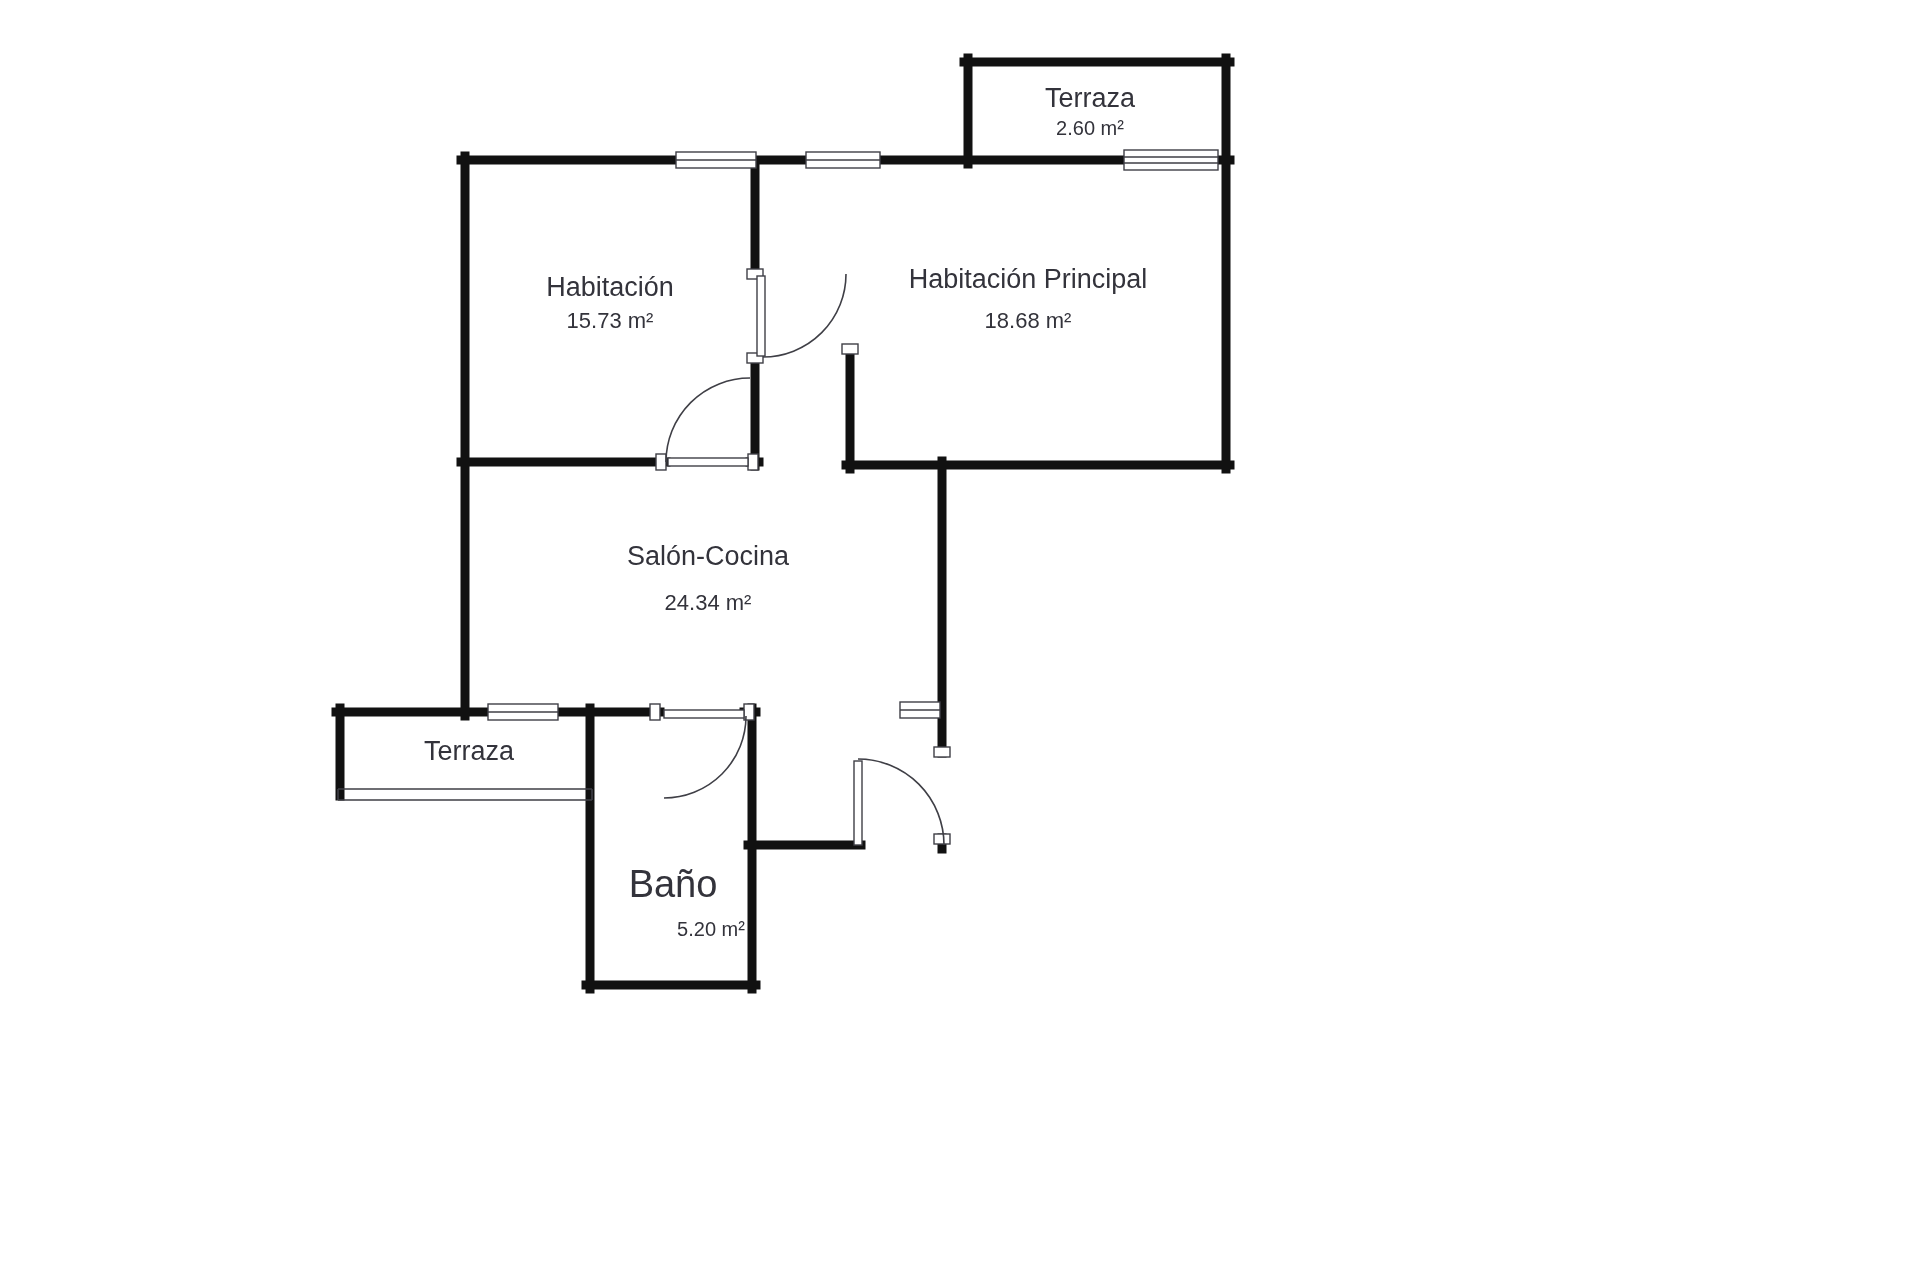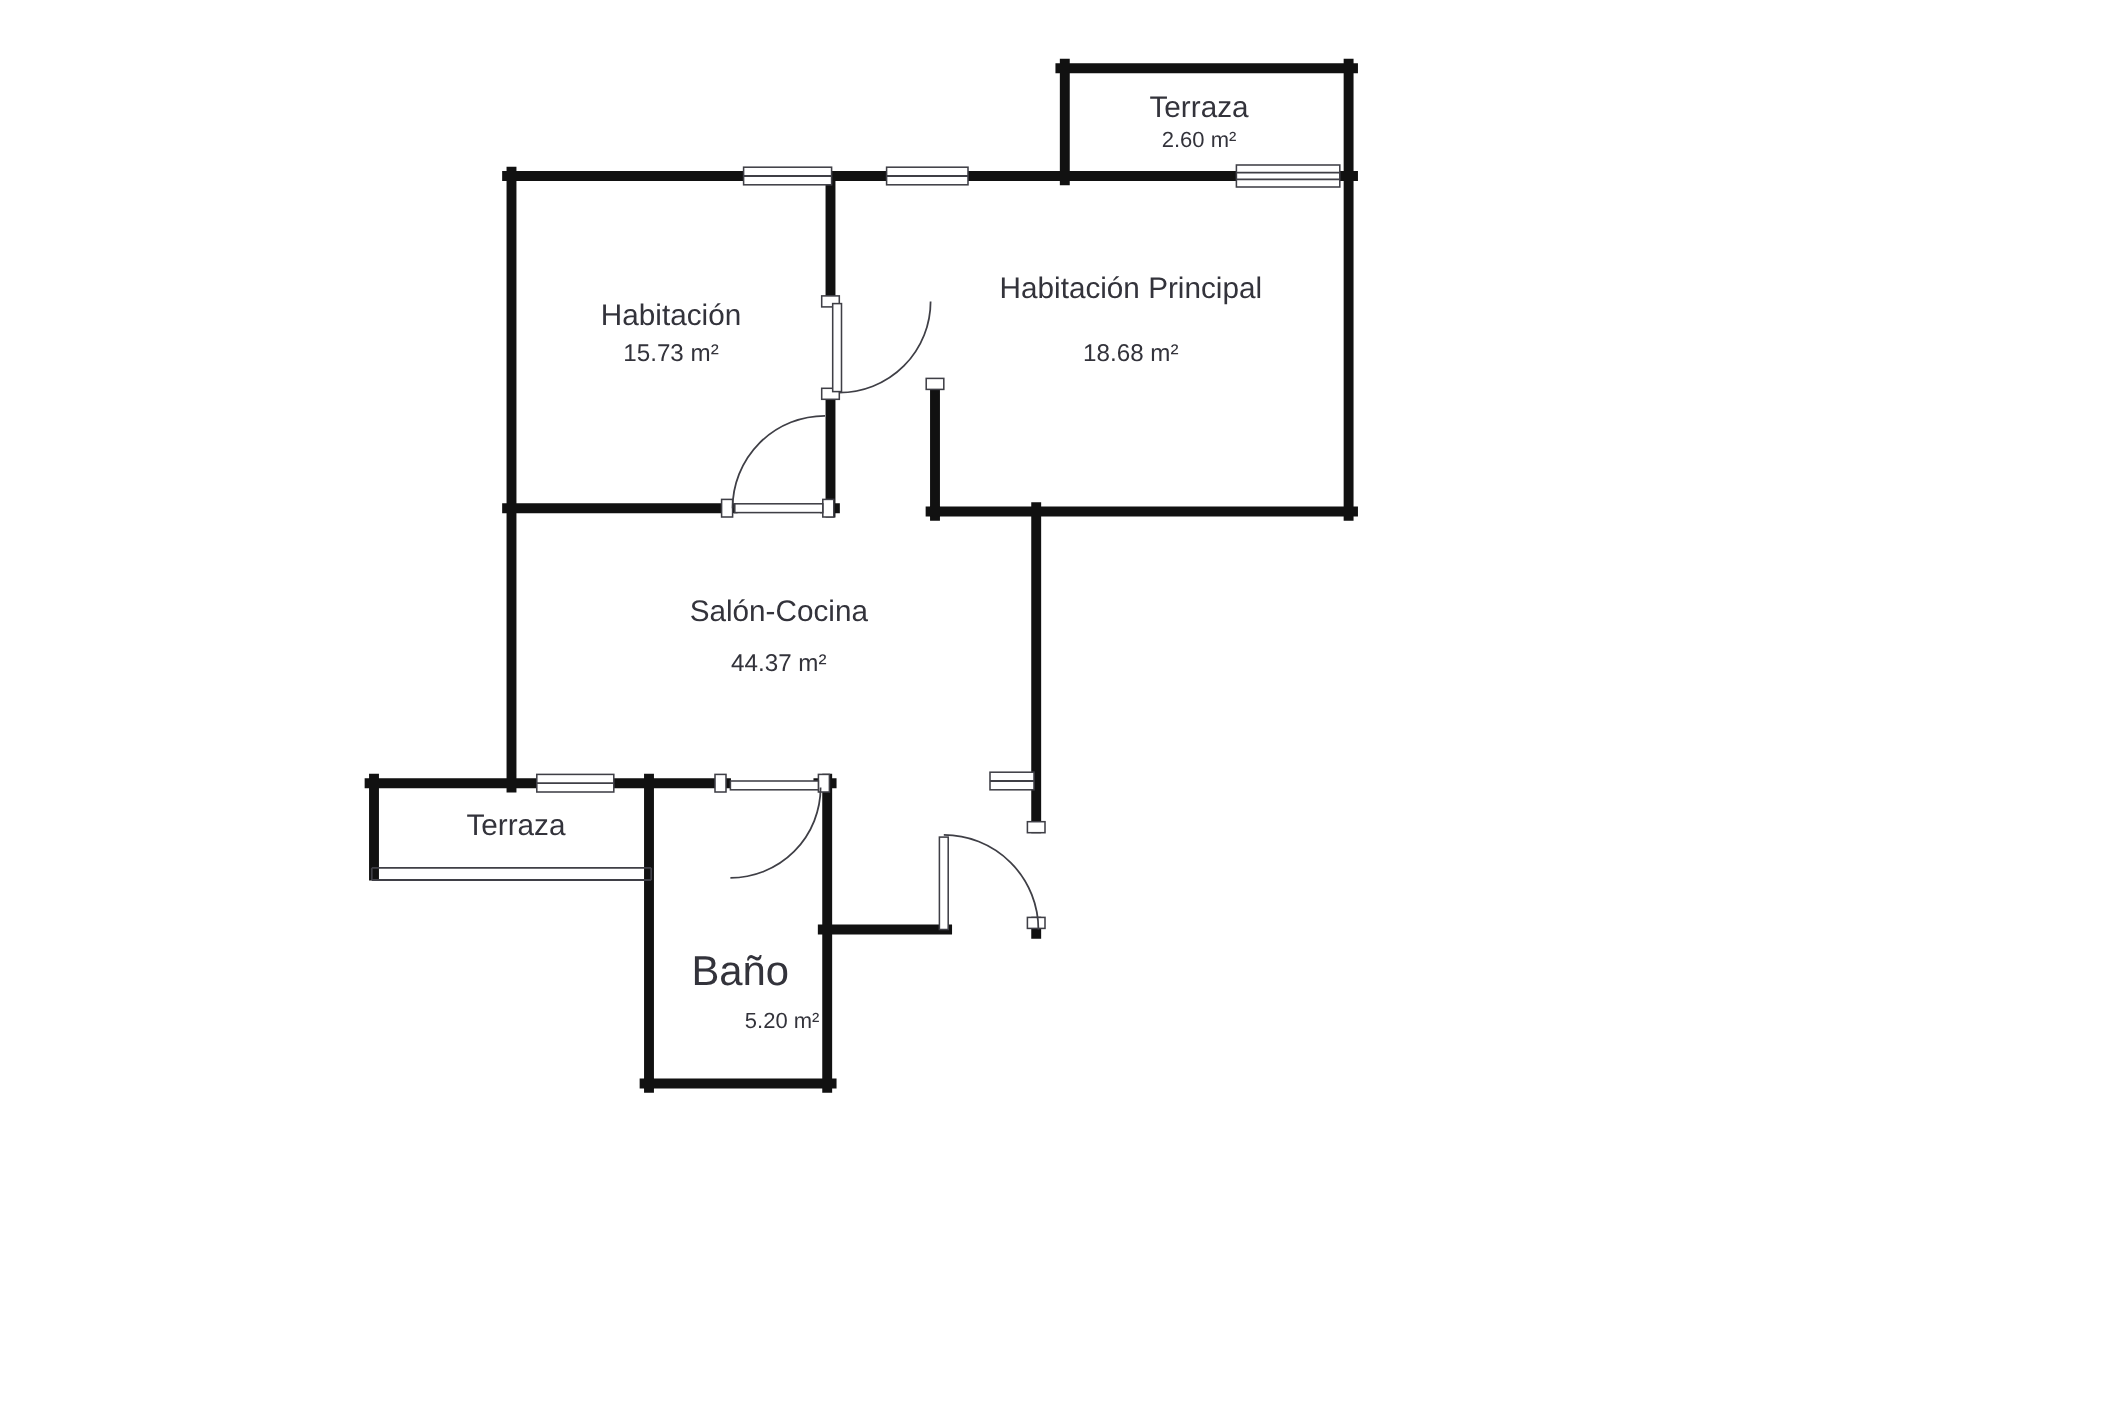--- a/index.html
+++ b/index.html
@@ -118,24 +118,24 @@
       </g>
     </g>
   </svg>
 
   <div class="label room-name" style="left:1090px;top:98px;">Terraza</div>
   <div class="label room-area-small" style="left:1090px;top:128px;">2.60 m²</div>
 
   <div class="label room-name" style="left:610px;top:269px;margin-top:18px;">Habitación</div>
   <div class="label room-area" style="left:610px;top:321px;text-align:right;">15.73 m²</div>
 
-  <div class="label room-name" style="left:1028px;top:262px;text-align:center;">Habitación Principal</div>
+  <div class="label room-name" style="left:1028px;top:279px;text-align:center;">Habitación Principal</div>
   <div class="label room-area" style="left:1028px;top:321px;">18.68 m²</div>
 
   <div class="label room-name" style="left:708px;top:556px;">Salón-Cocina</div>
-  <div class="label room-area" style="left:708px;top:603px;">44.37 m²</div>
+  <div class="label room-area" style="left:708px;top:603px;">24.34 m²</div>
 
   <div class="label room-name" style="left:469px;top:751px;">Terraza</div>
 
   <div class="label bano-name" style="left:673px;top:884px;">Baño</div>
   <div class="label room-area-small" style="left:711px;top:929px;">5.20 m²</div>
 
 </div>
 
 </body></html>

